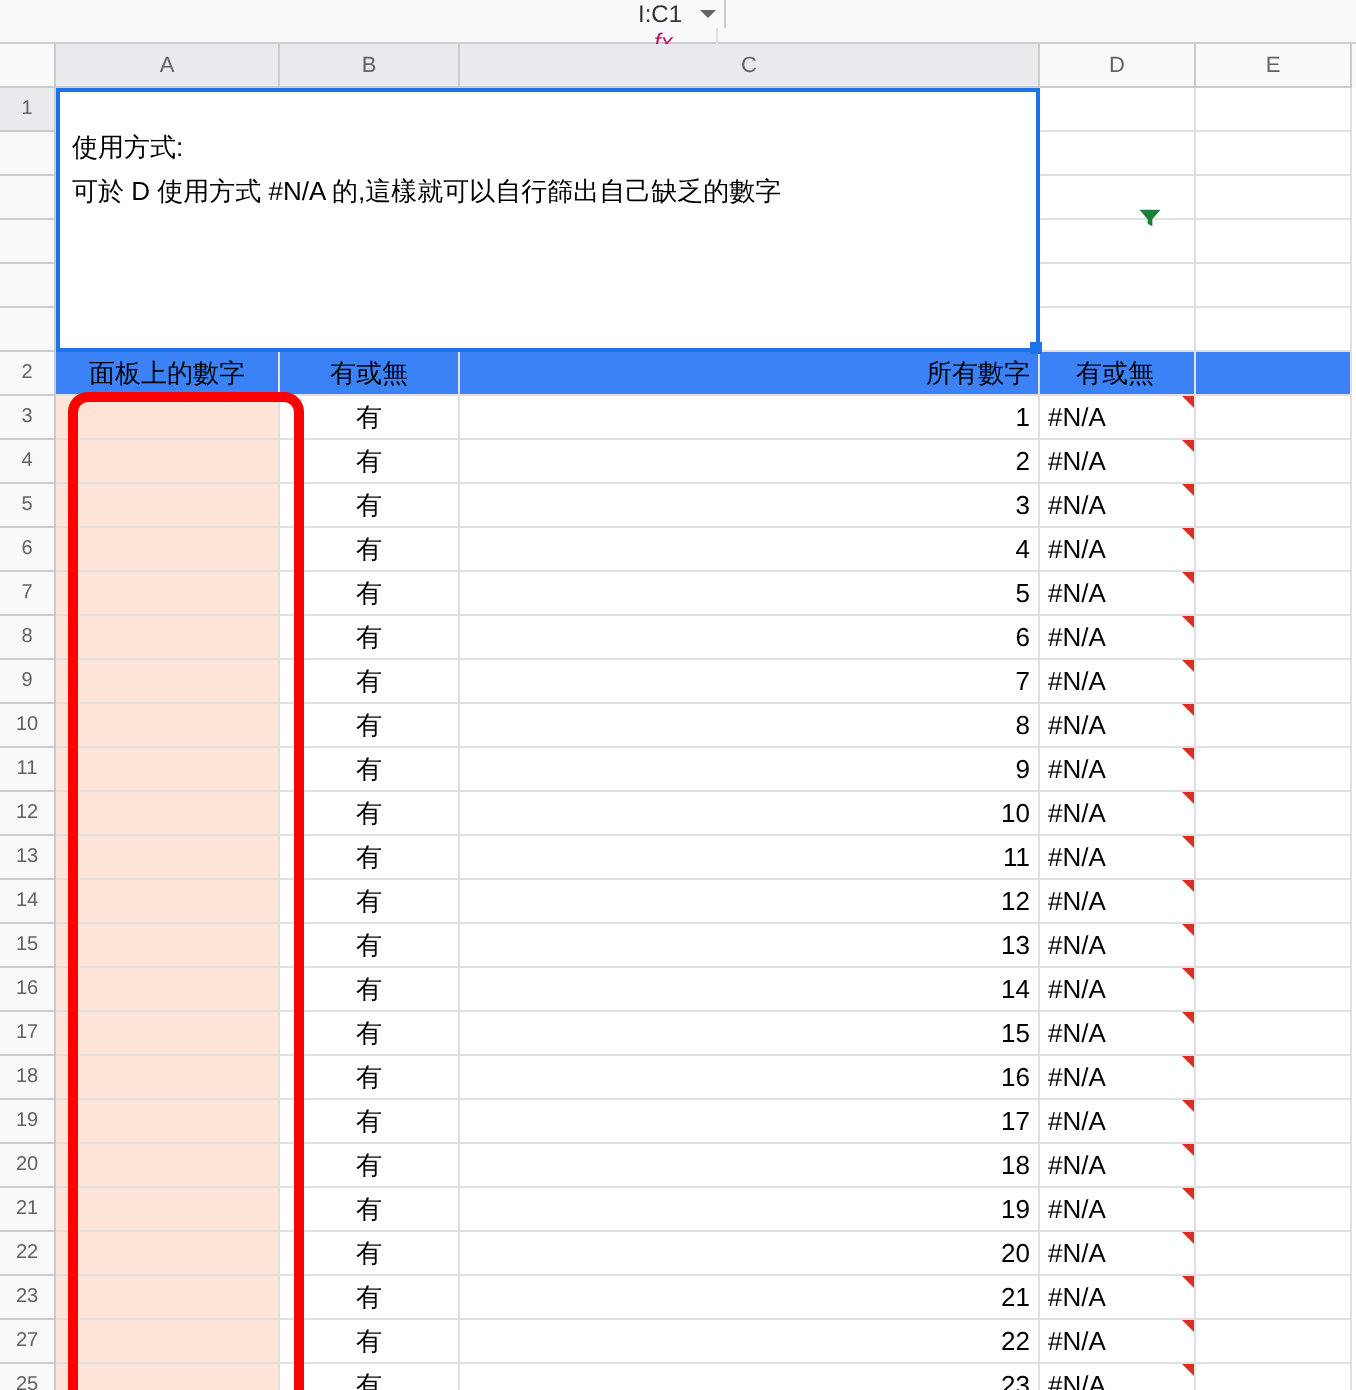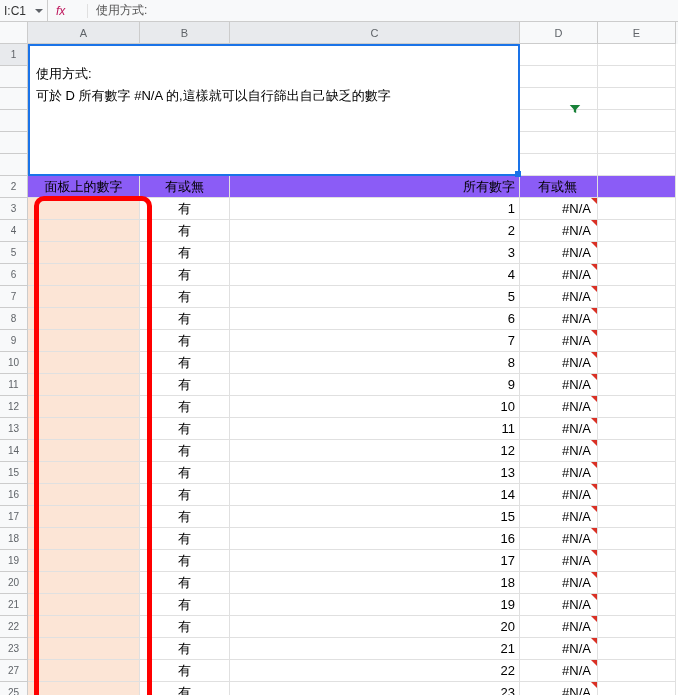--- a/index.html
+++ b/index.html
@@ -12,20 +12,21 @@
     overflow: hidden;
     position: relative;
   }
   .formula-bar {
     height: 22px;
     background: #f8f9fa;
     border-bottom: 1px solid #ccc;
     display: flex;
     align-items: center;
     padding: 0;
+    flex-direction: column;
   }
   .name-box {
     width: 48px;
     height: 22px;
     border-right: 1px solid #ccc;
     display: flex;
     align-items: center;
     padding: 0 4px;
     font-size: 12px;
     color: #333;
@@ -105,23 +106,23 @@
     border-bottom: 1px solid #e0e0e0;
     line-height: 22px;
     padding: 0 4px;
     overflow: hidden;
     white-space: nowrap;
     position: relative;
   }
   .c-a { width: 112px; }
   .c-b { width: 90px; text-align: center; }
   .c-c { width: 290px; text-align: right; }
-  .c-d { width: 78px; text-align: right; padding-right: 6px; }
+  .c-d { width: 78px; text-align: left; padding-right: 6px; }
   .c-e { width: 78px; }
-  .header-row .cell { font-weight: normal; background: #8b5cf6; }
+  .header-row .cell { font-weight: normal; background: #3b82f6; }
   .header-row .c-a { text-align: center; }
   .header-row .c-d { text-align: center; }
   .highlight-a { background: #fce5d6; }
   .merged-box {
     position: absolute;
     left: 28px;
     top: 0;
     width: 492px; 
     height: 132px; 
     border: 2px solid #1a73e8;
@@ -183,21 +184,21 @@
     <div class="col-h col-B sel">B</div>
     <div class="col-h col-C sel">C</div>
     <div class="col-h col-D">D</div>
     <div class="col-h col-E">E</div>
   </div>
 
   <div class="rows-container">
 
     <div class="merged-box">
       <div class="line1">使用方式:</div>
-      <div>可於 D 所有數字 #N/A 的,這樣就可以自行篩出自己缺乏的數字</div>
+      <div>可於 D 使用方式 #N/A 的,這樣就可以自行篩出自己缺乏的數字</div>
       <div class="sel-handle"></div>
     </div>
     <div class="filter-icon">
       <svg viewBox="0 0 24 24">
           <path d="M3 5h18l-7 8v6l-4-2v-4z"></path>
         </svg>
     </div>
     <div class="red-box"></div>
 
     <div class="row">

